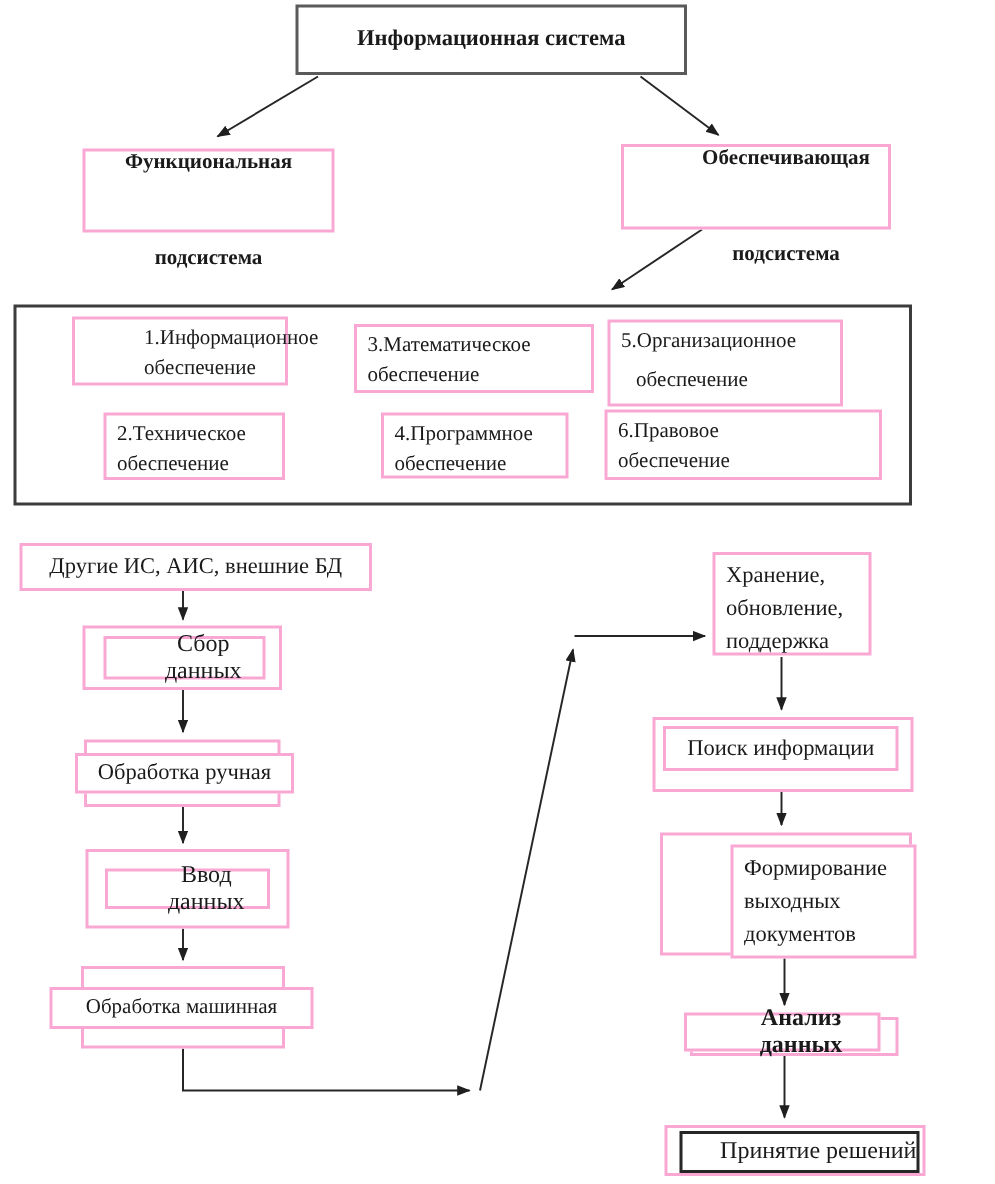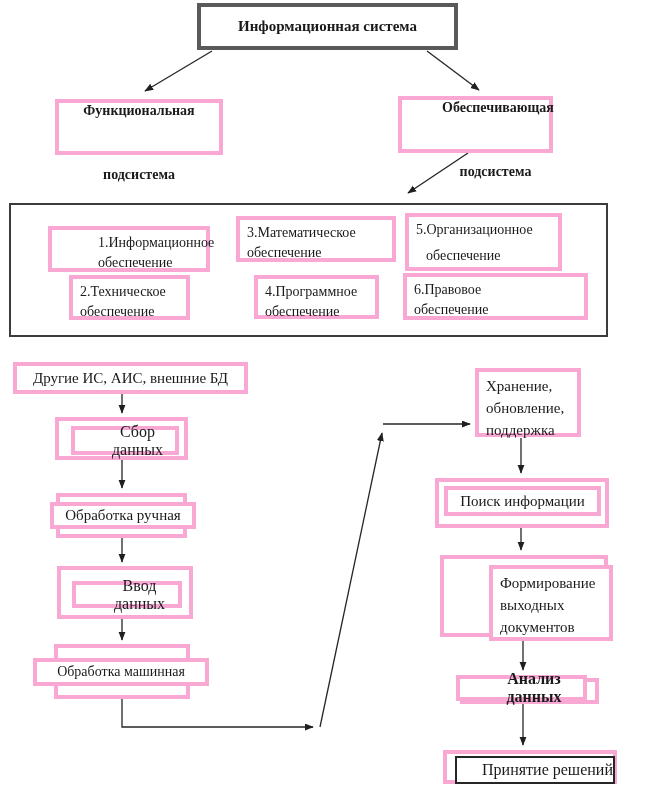--- a/index.html
+++ b/index.html
@@ -1,21 +1,21 @@
 <!DOCTYPE html>
 <html><head>
 <meta charset="utf-8">
 <style>
   html,body{margin:0;padding:0;background:#ffffff;}
   .stage{
     position:relative;width:663px;height:789px;background:#ffffff;overflow:hidden;
     font-family:"Liberation Serif","DejaVu Serif",serif;color:#1a1a1a;
   }
   .overlay{position:absolute;left:0;top:0;z-index:1;}
-  .b{position:absolute;box-sizing:border-box;border:4px solid #f9a8d4;background:#ffffff;z-index:2;}
+  .b{position:absolute;box-sizing:border-box;border:2px solid #f9a8d4;background:#ffffff;z-index:2;}
   .center{display:flex;align-items:center;justify-content:center;text-align:center;}
   .bold{font-weight:bold;}
   .two-line{display:flex;flex-direction:column;justify-content:space-evenly;text-align:center;gap:48px;}
   .lines{padding:3px 2px 0 7px;}
   .lines span{display:block;line-height:20px;}
   .fs14{font-size:14px;}
   .fs15{font-size:15px;}
   .fs16{font-size:16px;padding-left:25px;}
   .indent2{padding-left:10px;}
   .big-frame{border-width:2px;border-color:#3c3c3c;}
@@ -56,28 +56,28 @@
 
   <div class="b center bold fs15" style="left:197px;top:3px;width:261px;height:47px;border-color:#5a5a5a;">
     <span>Информационная система</span>
   </div>
 
   <div class="b two-line bold fs14" style="left:55px;top:99px;width:168px;height:56px;">
     <span>Функциональная</span>
     <span>подсистема</span>
   </div>
 
-  <div class="b two-line bold fs14" style="left:398px;top:96px;width:155px;height:57px;padding-left:40px;">
+  <div class="b two-line bold fs14" style="left:414px;top:96px;width:180px;height:57px;padding-left:40px;">
     <span>Обеспечивающая</span>
     <span>подсистема</span>
   </div>
 
   <div class="b big-frame" style="left:9px;top:203px;width:599px;height:134px;"></div>
 
-  <div class="b lines fs14" style="left:48px;top:226px;width:162px;height:46px;padding-left:46px;">
+  <div class="b lines fs14" style="left:48px;top:211px;width:144px;height:46px;padding-left:46px;">
     <span>1.Информационное</span>
     <span>обеспечение</span>
   </div>
 
   <div class="b lines fs14" style="left:236px;top:216px;width:160px;height:46px;">
     <span>3.Математическое</span>
     <span>обеспечение</span>
   </div>
 
   <div class="b lines fs14" style="left:405px;top:213px;width:157px;height:58px;">

